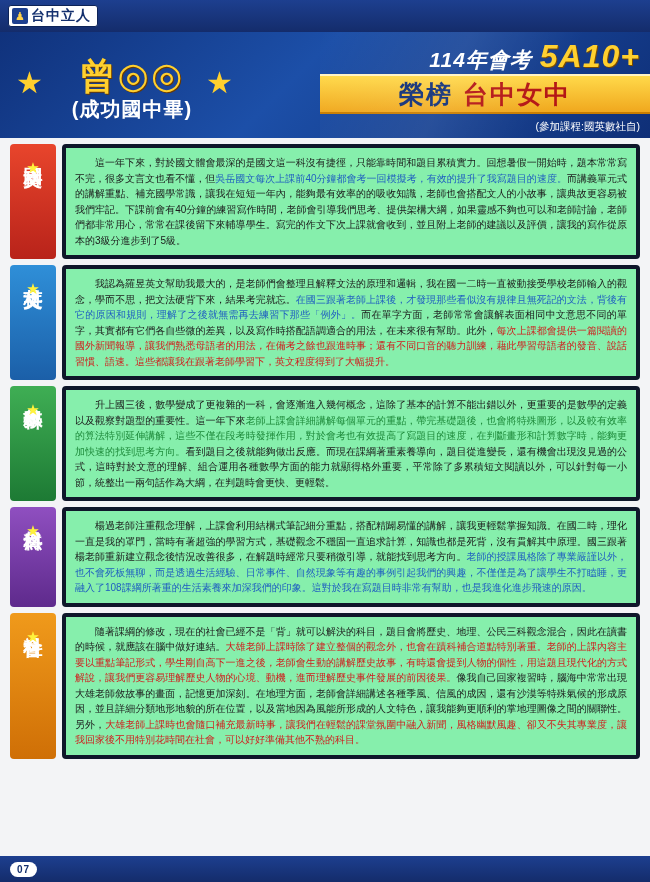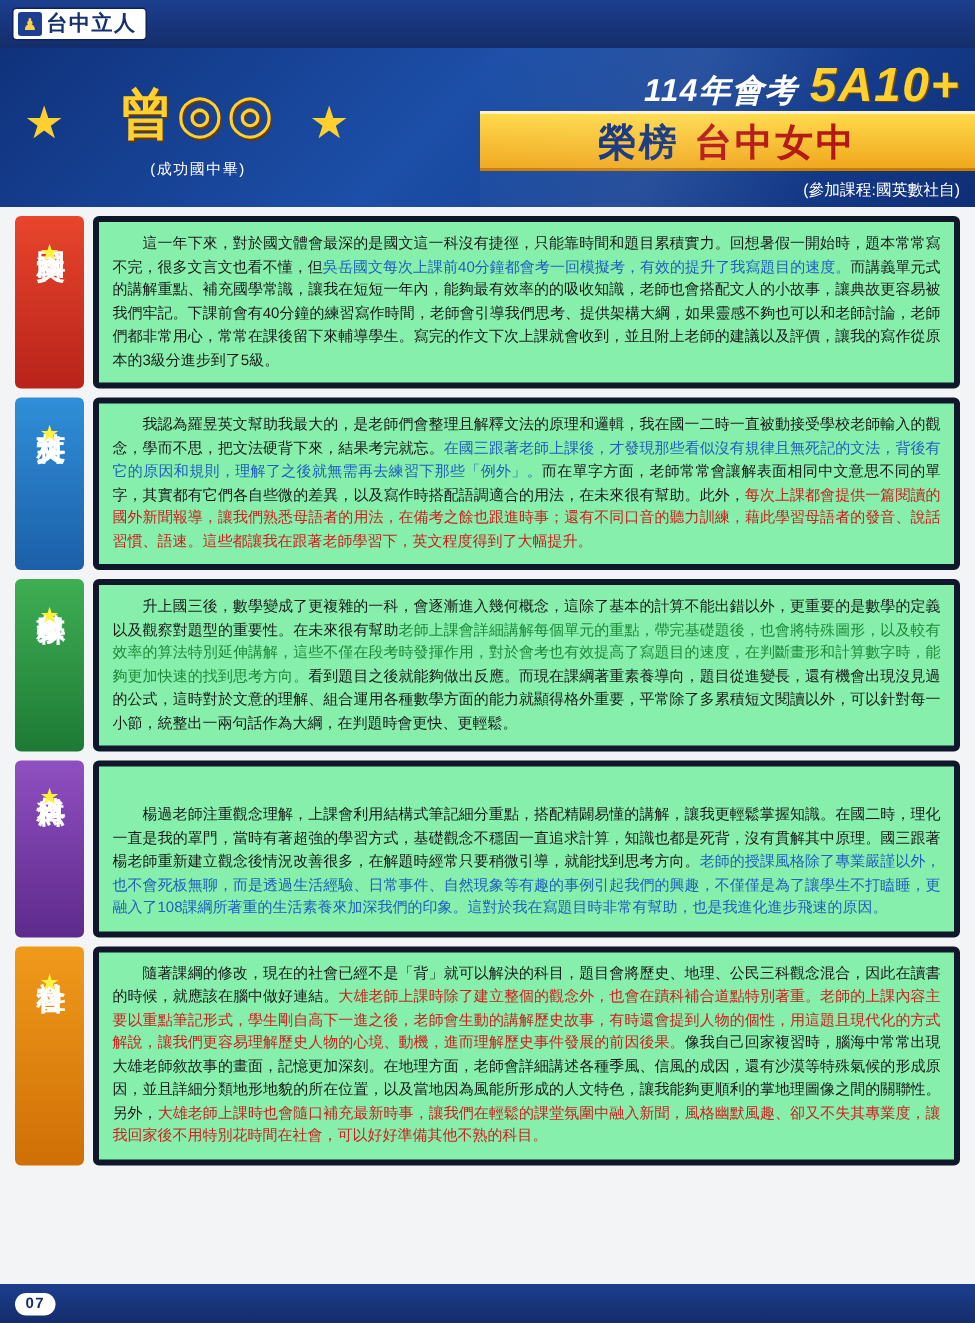--- a/index.html
+++ b/index.html
@@ -82,22 +82,23 @@
     width: 160px;
     text-align: center;
   }
   .hero-name .nm {
     font-size: 36px; font-weight: bold; color: #ffd02e;
     letter-spacing: 2px;
     text-shadow: 1px 1px 0 #6a3a00;
     line-height: 1;
   }
   .hero-name .sub {
-    font-size: 10px; color: #ffffff; margin-top: 12px;
-    letter-spacing: 1px;
+    font-size: 20px; color: #ffffff; margin-top: 2px;
+    letter-spacing: 1px;
+    font-weight: bold;
   }
   .hero-right {
     position: absolute; right: 0; top: 0;
     width: 330px; height: 106px;
     color: #fff;
   }
   .exam-line {
     position: absolute; top: 6px; right: 10px;
     display: flex; align-items: baseline; gap: 8px;
   }
@@ -257,30 +258,30 @@
         <div class="body-card">
           <p style="text-indent: 2em;"><span>我認為羅昱英文幫助我最大的，是老師們會整理且解釋文法的原理和邏輯，我在國一二時一直被動接受學校老師輸入的觀念，學而不思，把文法硬背下來，結果考完就忘。</span><span class="hl-blue">在國三跟著老師上課後，才發現那些看似沒有規律且無死記的文法，背後有它的原因和規則，理解了之後就無需再去練習下那些「例外」。</span><span>而在單字方面，老師常常會讓解表面相同中文意思不同的單字，其實都有它們各自些微的差異，以及寫作時搭配語調適合的用法，在未來很有幫助。此外，</span><span class="hl-red">每次上課都會提供一篇閱讀的國外新聞報導，讓我們熟悉母語者的用法，在備考之餘也跟進時事；還有不同口音的聽力訓練，藉此學習母語者的發音、說話習慣、語速。這些都讓我在跟著老師學習下，英文程度得到了大幅提升。</span></p>
         </div>
       </div>
       <div class="subject-block">
         <div class="tab c-math">
           <div class="tab-text">數學科</div>
           <div class="tab-star">★</div>
         </div>
         <div class="body-card">
-          <p style="text-indent: 2em;"><span>升上國三後，數學變成了更複雜的一科，會逐漸進入幾何概念，這除了基本的計算不能出錯以外，更重要的是數學的定義以及觀察對題型的重要性。在未來很有幫助</span><span class="hl-green">老師上課會詳細講解每個單元的重點，帶完基礎題後，也會將特殊圖形，以及較有效率的算法特別延伸講解，這些不僅在段考時發揮作用，對於會考也有效提高了寫題目的速度，在判斷畫形和計算數字時，能夠更加快速的找到思考方向。</span><span>看到題目之後就能夠做出反應。而現在課綱著重素養導向，題目從進變長，還有機會出現沒見過的公式，這時對於文意的理解、組合運用各種數學方面的能力就顯得格外重要，平常除了多累積短文閱讀以外，可以針對每一小節，統整出一兩句話作為大綱，在判題時會更快、更輕鬆。</span></p>
+          <p style="text-indent: 2em;"><span>升上國三後，數學變成了更複雜的一科，會逐漸進入幾何概念，這除了基本的計算不能出錯以外，更重要的是數學的定義以及觀察對題型的重要性。這一年下來</span><span class="hl-green">老師上課會詳細講解每個單元的重點，帶完基礎題後，也會將特殊圖形，以及較有效率的算法特別延伸講解，這些不僅在段考時發揮作用，對於會考也有效提高了寫題目的速度，在判斷畫形和計算數字時，能夠更加快速的找到思考方向。</span><span>看到題目之後就能夠做出反應。而現在課綱著重素養導向，題目從進變長，還有機會出現沒見過的公式，這時對於文意的理解、組合運用各種數學方面的能力就顯得格外重要，平常除了多累積短文閱讀以外，可以針對每一小節，統整出一兩句話作為大綱，在判題時會更快、更輕鬆。</span></p>
         </div>
       </div>
       <div class="subject-block">
         <div class="tab c-science">
           <div class="tab-text">自然科</div>
           <div class="tab-star">★</div>
         </div>
         <div class="body-card">
-          <p style="text-indent: 2em; margin-top: 18px;"><span>楊過老師注重觀念理解，上課會利用結構式筆記細分重點，搭配精闢易懂的講解，讓我更輕鬆掌握知識。在國二時，理化一直是我的罩門，當時有著超強的學習方式，基礎觀念不穩固一直追求計算，知識也都是死背，沒有貫解其中原理。國三跟著楊老師重新建立觀念後情況改善很多，在解題時經常只要稍微引導，就能找到思考方向。</span><span class="hl-blue">老師的授課風格除了專業嚴謹以外，也不會死板無聊，而是透過生活經驗、日常事件、自然現象等有趣的事例引起我們的興趣，不僅僅是為了讓學生不打瞌睡，更融入了108課綱所著重的生活素養來加深我們的印象。這對於我在寫題目時非常有幫助，也是我進化進步飛速的原因。</span></p>
+          <p style="text-indent: 2em;"><span>楊過老師注重觀念理解，上課會利用結構式筆記細分重點，搭配精闢易懂的講解，讓我更輕鬆掌握知識。在國二時，理化一直是我的罩門，當時有著超強的學習方式，基礎觀念不穩固一直追求計算，知識也都是死背，沒有貫解其中原理。國三跟著楊老師重新建立觀念後情況改善很多，在解題時經常只要稍微引導，就能找到思考方向。</span><span class="hl-blue">老師的授課風格除了專業嚴謹以外，也不會死板無聊，而是透過生活經驗、日常事件、自然現象等有趣的事例引起我們的興趣，不僅僅是為了讓學生不打瞌睡，更融入了108課綱所著重的生活素養來加深我們的印象。這對於我在寫題目時非常有幫助，也是我進化進步飛速的原因。</span></p>
         </div>
       </div>
       <div class="subject-block">
         <div class="tab c-social">
           <div class="tab-text">社會科</div>
           <div class="tab-star">★</div>
         </div>
         <div class="body-card">
           <p style="text-indent: 2em;"><span>隨著課綱的修改，現在的社會已經不是「背」就可以解決的科目，題目會將歷史、地理、公民三科觀念混合，因此在讀書的時候，就應該在腦中做好連結。</span><span class="hl-red">大雄老師上課時除了建立整個的觀念外，也會在蹟科補合道點特別著重。老師的上課內容主要以重點筆記形式，學生剛自高下一進之後，老師會生動的講解歷史故事，有時還會提到人物的個性，用這題且現代化的方式解說，讓我們更容易理解歷史人物的心境、動機，進而理解歷史事件發展的前因後果。</span><span>像我自己回家複習時，腦海中常常出現大雄老師敘故事的畫面，記憶更加深刻。在地理方面，老師會詳細講述各種季風、信風的成因，還有沙漠等特殊氣候的形成原因，並且詳細分類地形地貌的所在位置，以及當地因為風能所形成的人文特色，讓我能夠更順利的掌地理圖像之間的關聯性。另外，</span><span class="hl-red">大雄老師上課時也會隨口補充最新時事，讓我們在輕鬆的課堂氛圍中融入新聞，風格幽默風趣、卻又不失其專業度，讓我回家後不用特別花時間在社會，可以好好準備其他不熟的科目。</span></p>
         </div>

